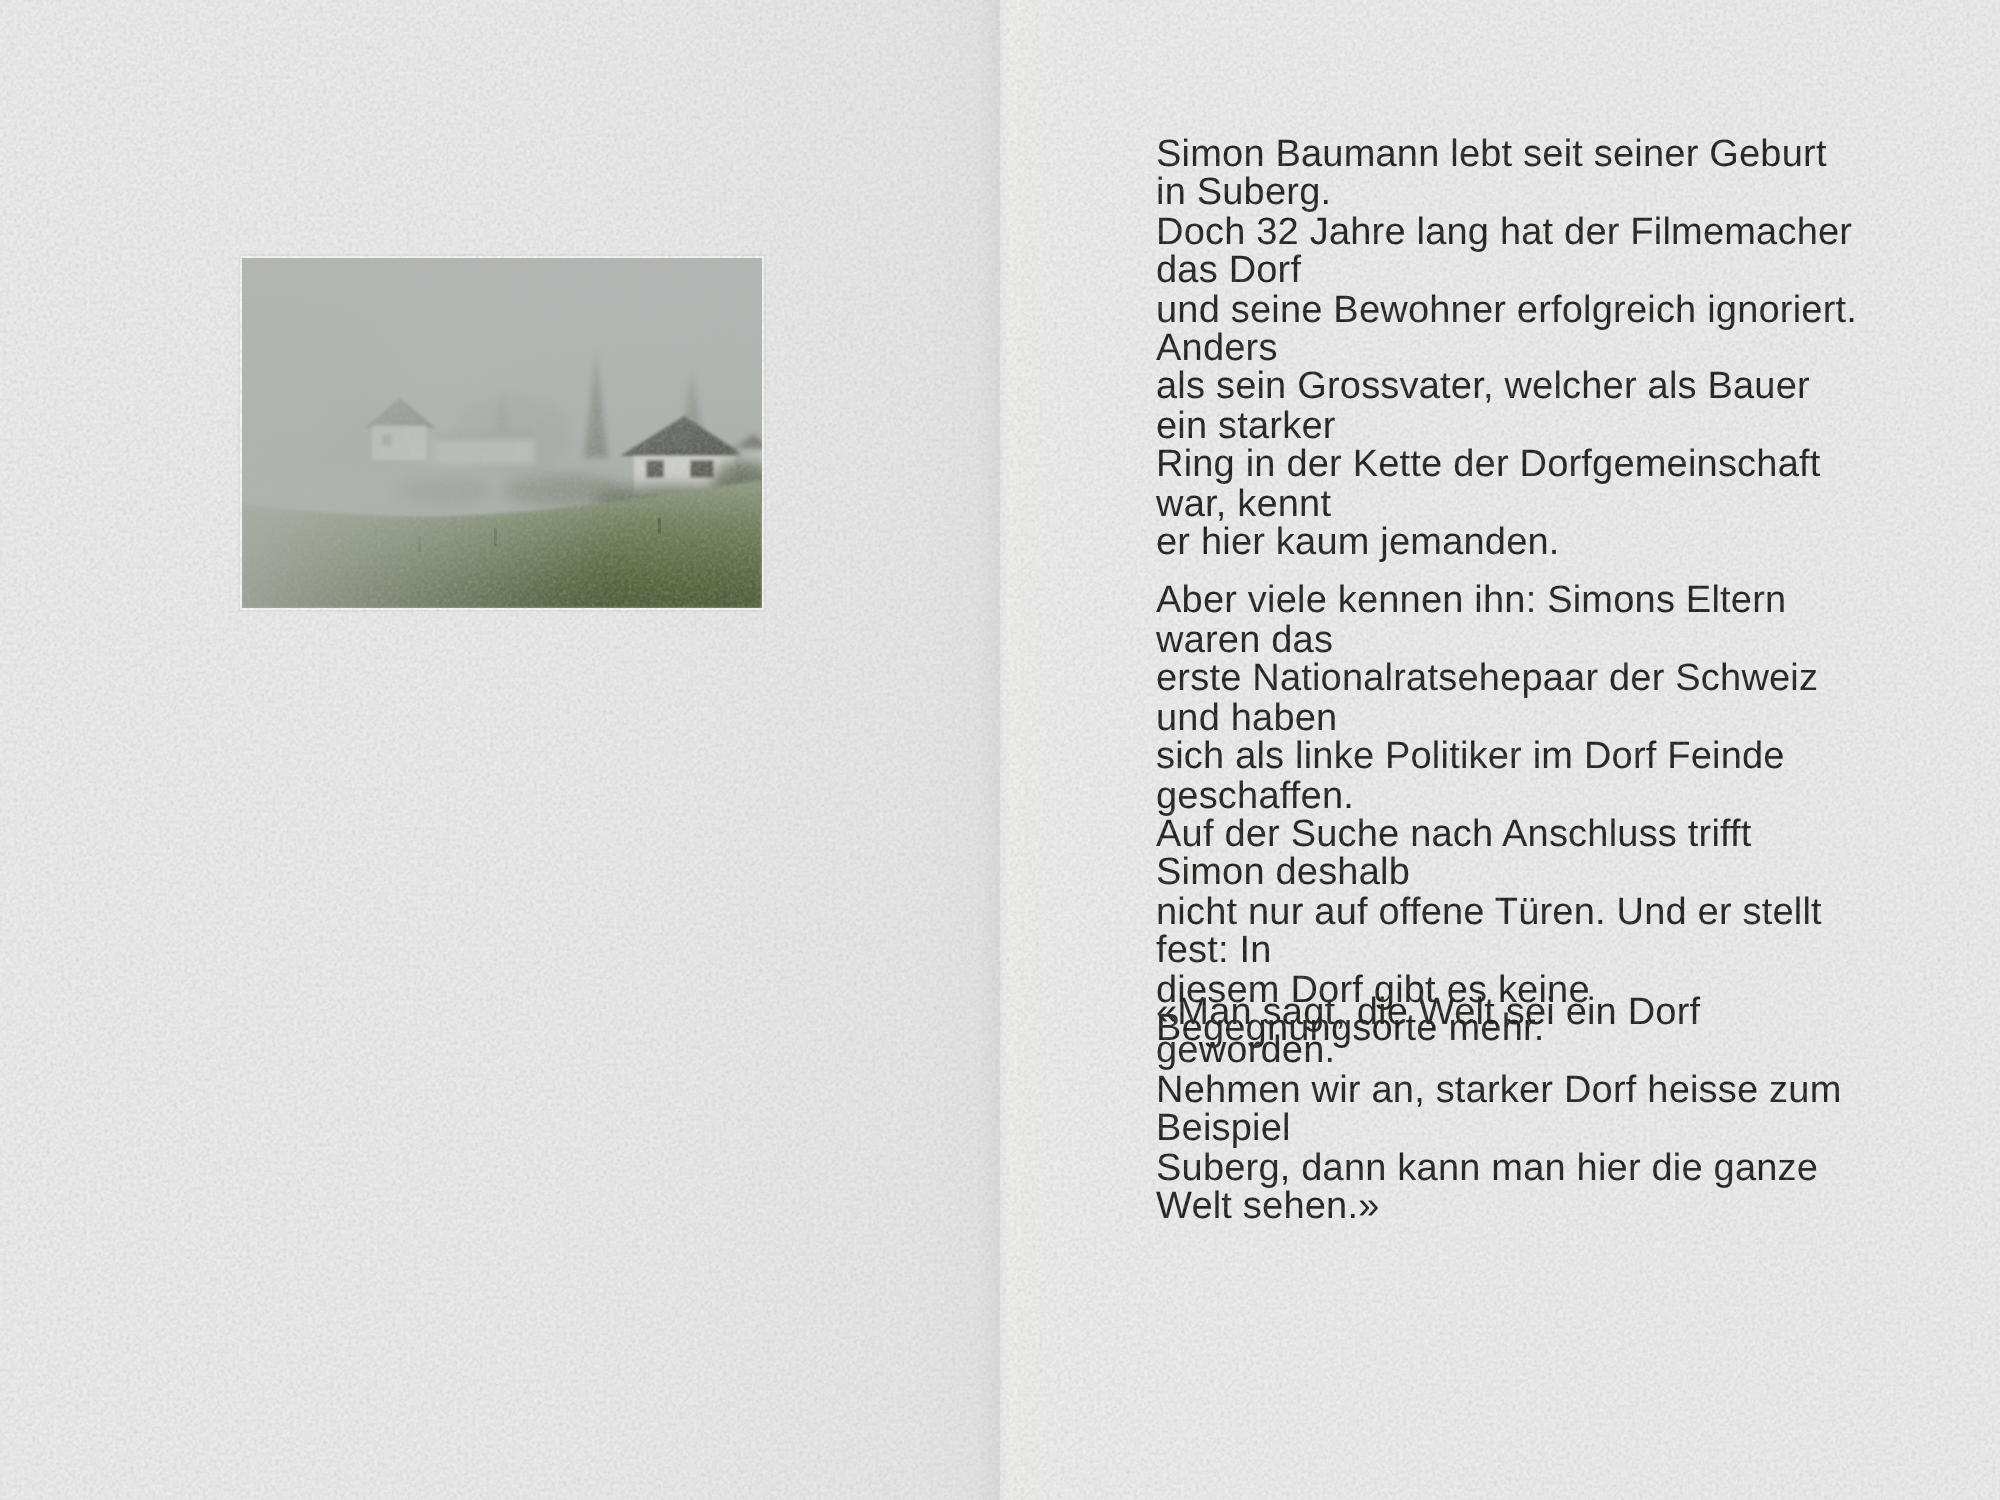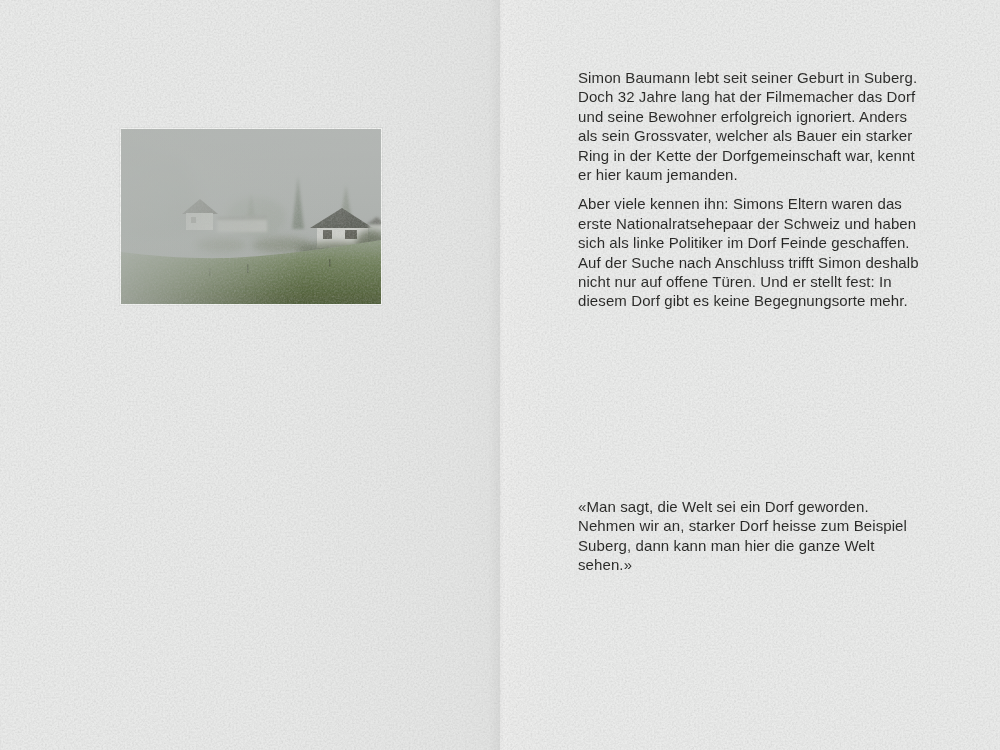--- a/index.html
+++ b/index.html
@@ -66,21 +66,21 @@
   }
   .text-block {
     position: absolute;
     left: 78px; 
     width: 352px;
   }
   .text-block.synopsis { top: 68px; }
   .text-block.commentary { top: 497px; }
   .text-block p {
     margin: 0 0 10px 0;
-    font-size: 15px;
+    font-size: 19px;
     line-height: 19.4px;
     letter-spacing: 0.1px;
     color: var(--text, #1e1e1c);
     white-space: pre-line;
   }
   .text-block p:last-child { margin-bottom: 0; }
   svg.grain {
     position: absolute;
     left: 0;
     top: 0;

